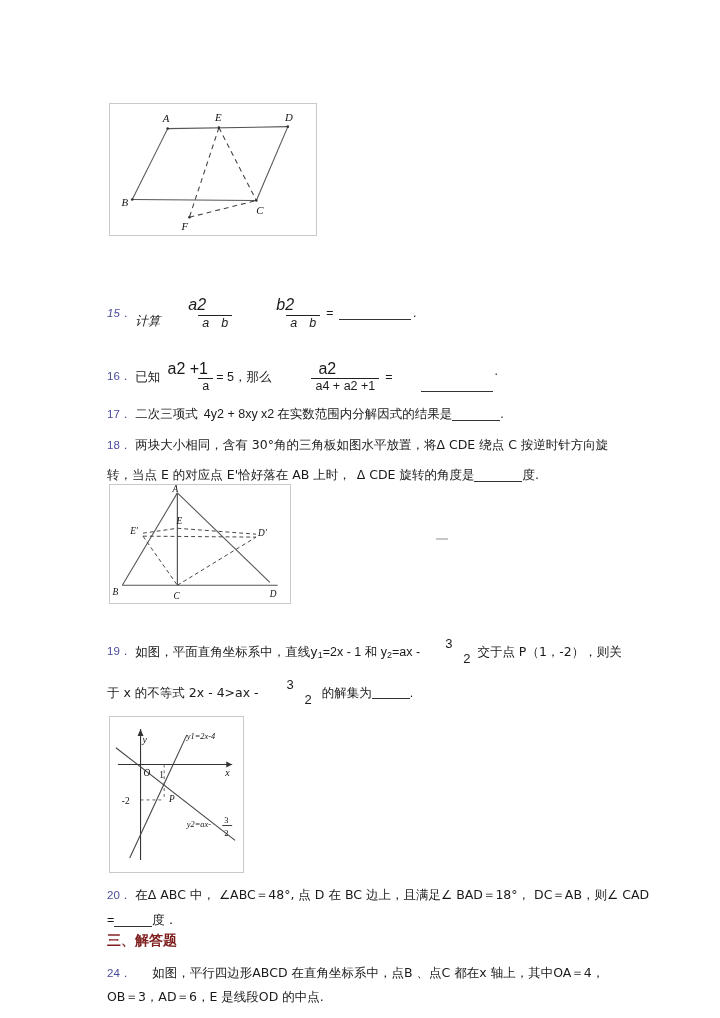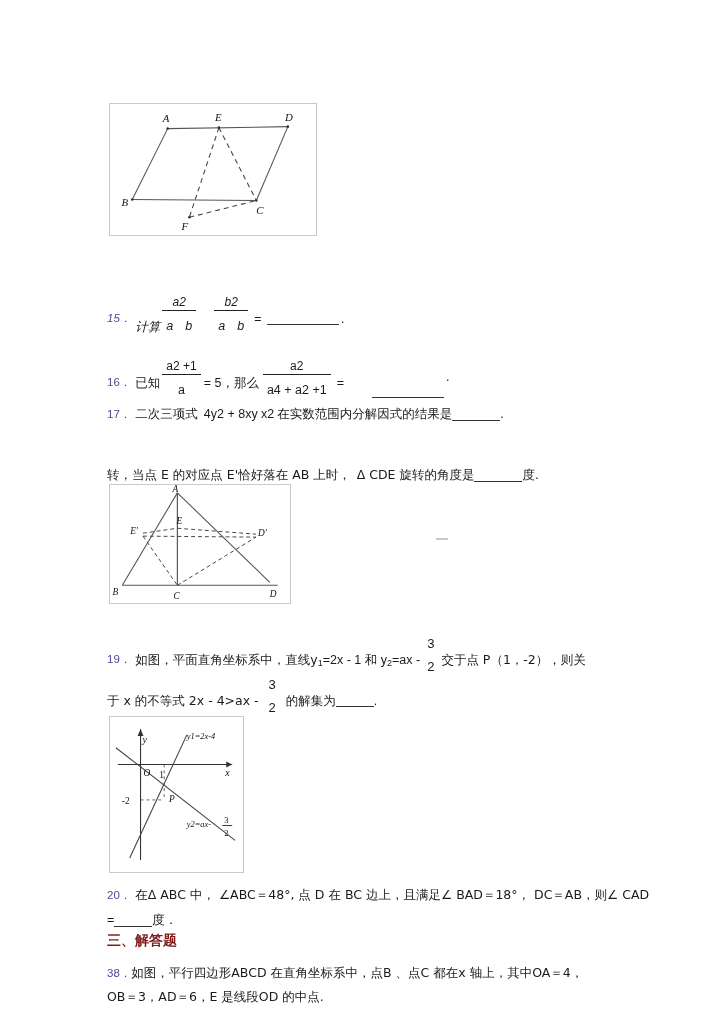--- a/index.html
+++ b/index.html
@@ -46,22 +46,22 @@
   .blank.narrow { min-width: 38px; }
 
   
   .frac {
     display: inline-block;
     vertical-align: middle;
     text-align: center;
     line-height: 1.15;
     margin: 0 2px;
   }
-  .frac .num { display: block; font-size: 12px; padding: 0 4px; }
-  .frac .den { display: block; font-size: 12.5px; padding: 8px 4px; border-top: 1.4px solid #222; }
+  .frac .num { display: block; font-size: 16px; padding: 0 4px; }
+  .frac .den { display: block; font-size: 12.5px; padding: 0 4px; border-top: 1.4px solid #222; margin-left: 36px; }
   .frac.bare .den { border-top: none; }
 
   
   .figbox {
     position: absolute;
     border: 1px solid #c9c9c9;
     background: #fff;
     box-sizing: border-box;
   }
 
@@ -151,20 +151,24 @@
 
   <div class="abs row" style="left:107px; top:405px;">
     <span class="qnum">17．</span>
     <span class="qtext cn" style="margin-left:4px;">二次三项式</span>
     <span class="qtext" style="margin-left:6px; font-weight:500;">4y2 + 8xy   x2</span>
     <span class="qtext cn" style="margin-left:3px;">在实数范围内分解因式的结果是</span>
     <span class="blank"></span>
     <span class="qtext">.</span>
   </div>
 
+  <div class="abs row" style="left:107px; top:436px;">
+    <span class="qnum">18．</span>
+    <span class="qtext cn" style="margin-left:4px;">两块大小相同，含有 30°角的三角板如图水平放置，将Δ CDE 绕点 C 按逆时针方向旋</span>
+  </div>
   <div class="abs row" style="left:107px; top:466px;">
     <span class="qtext cn">转，当点 E 的对应点 E'恰好落在 AB 上时，</span>
     <span class="qtext cn" style="margin-left:6px;">Δ CDE 旋转的角度是</span>
     <span class="blank"></span>
     <span class="qtext cn">度.</span>
   </div>
 
   <div class="figbox" style="left:109px; top:484px; width:182px; height:120px;">
     <svg viewBox="0 0 182 120" width="180" height="118" style="display:block;">
 
@@ -257,20 +261,20 @@
   </div>
   <div class="abs row" style="left:107px; top:911px;">
     <span class="qtext">=</span>
     <span class="blank narrow"></span>
     <span class="qtext cn">度．</span>
   </div>
 
   <div class="abs section-head" style="left:107px; top:932px;">三、解答题</div>
 
   <div class="abs row" style="left:107px; top:964px;">
-    <span class="qnum">38．</span>
-    <span class="qtext cn" style="margin-left:0;">如图，平行四边形ABCD  在直角坐标系中，点B 、点C  都在x 轴上，其中OA＝4，</span>
+    <span class="qnum">24．</span>
+    <span class="qtext cn" style="margin-left:21px;">如图，平行四边形ABCD  在直角坐标系中，点B 、点C  都在x 轴上，其中OA＝4，</span>
   </div>
   <div class="abs row" style="left:107px; top:988px;">
     <span class="qtext cn">OB＝3，AD＝6，E 是线段OD  的中点.</span>
   </div>
 
 </div>
 
 </body></html>

